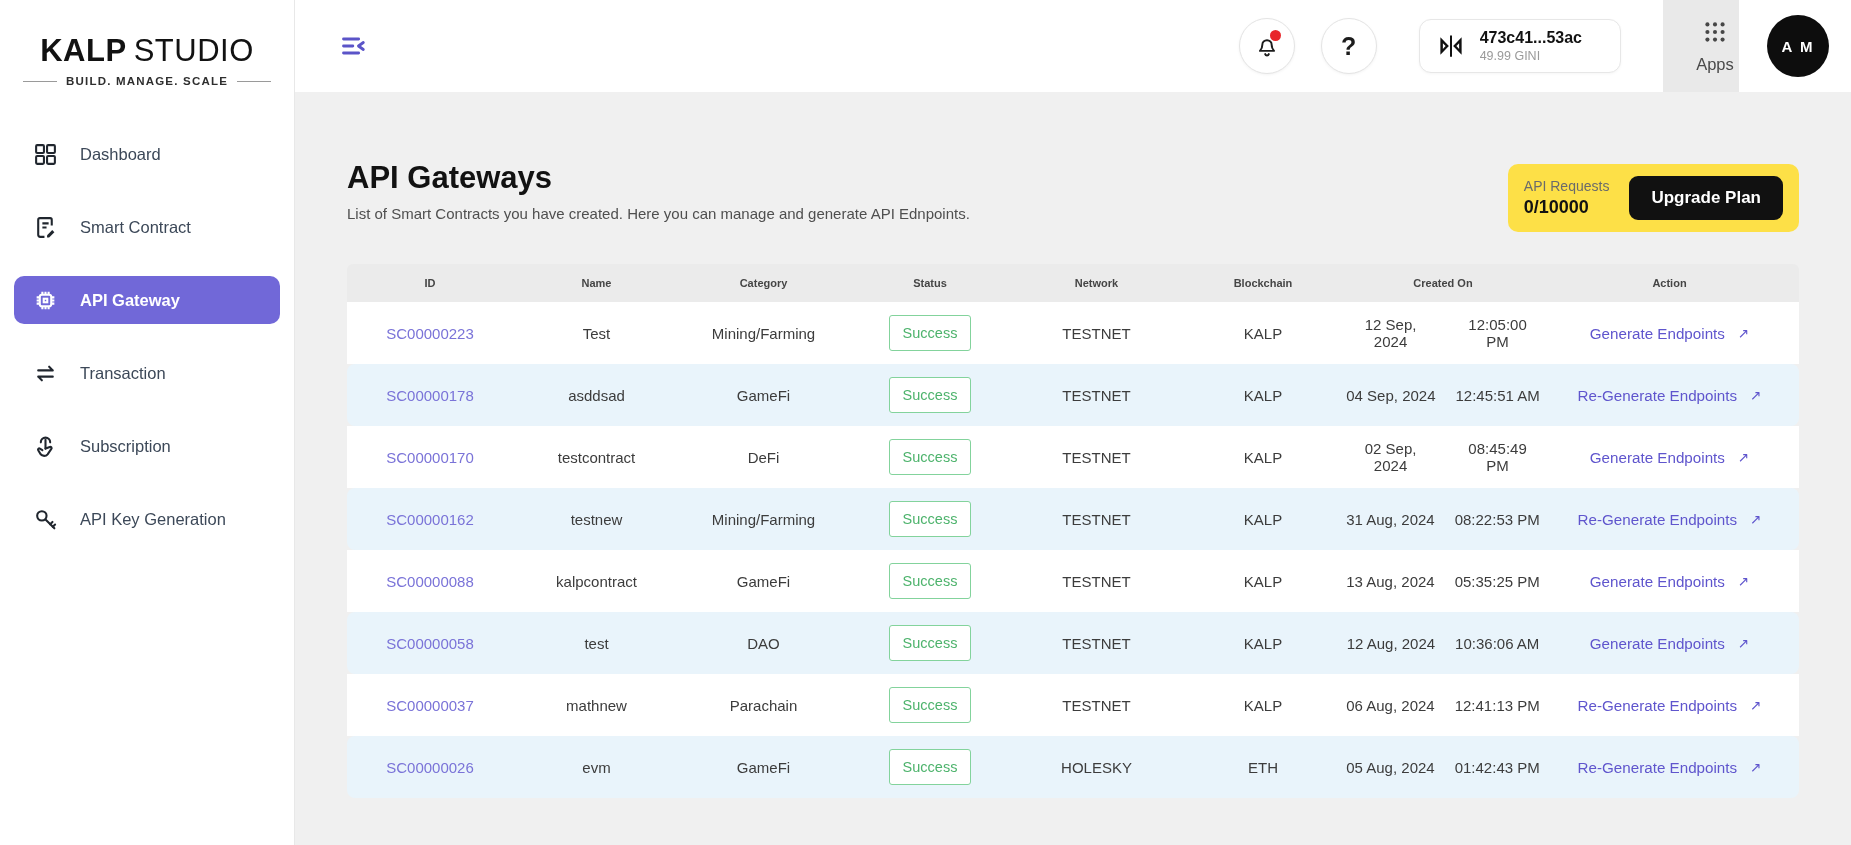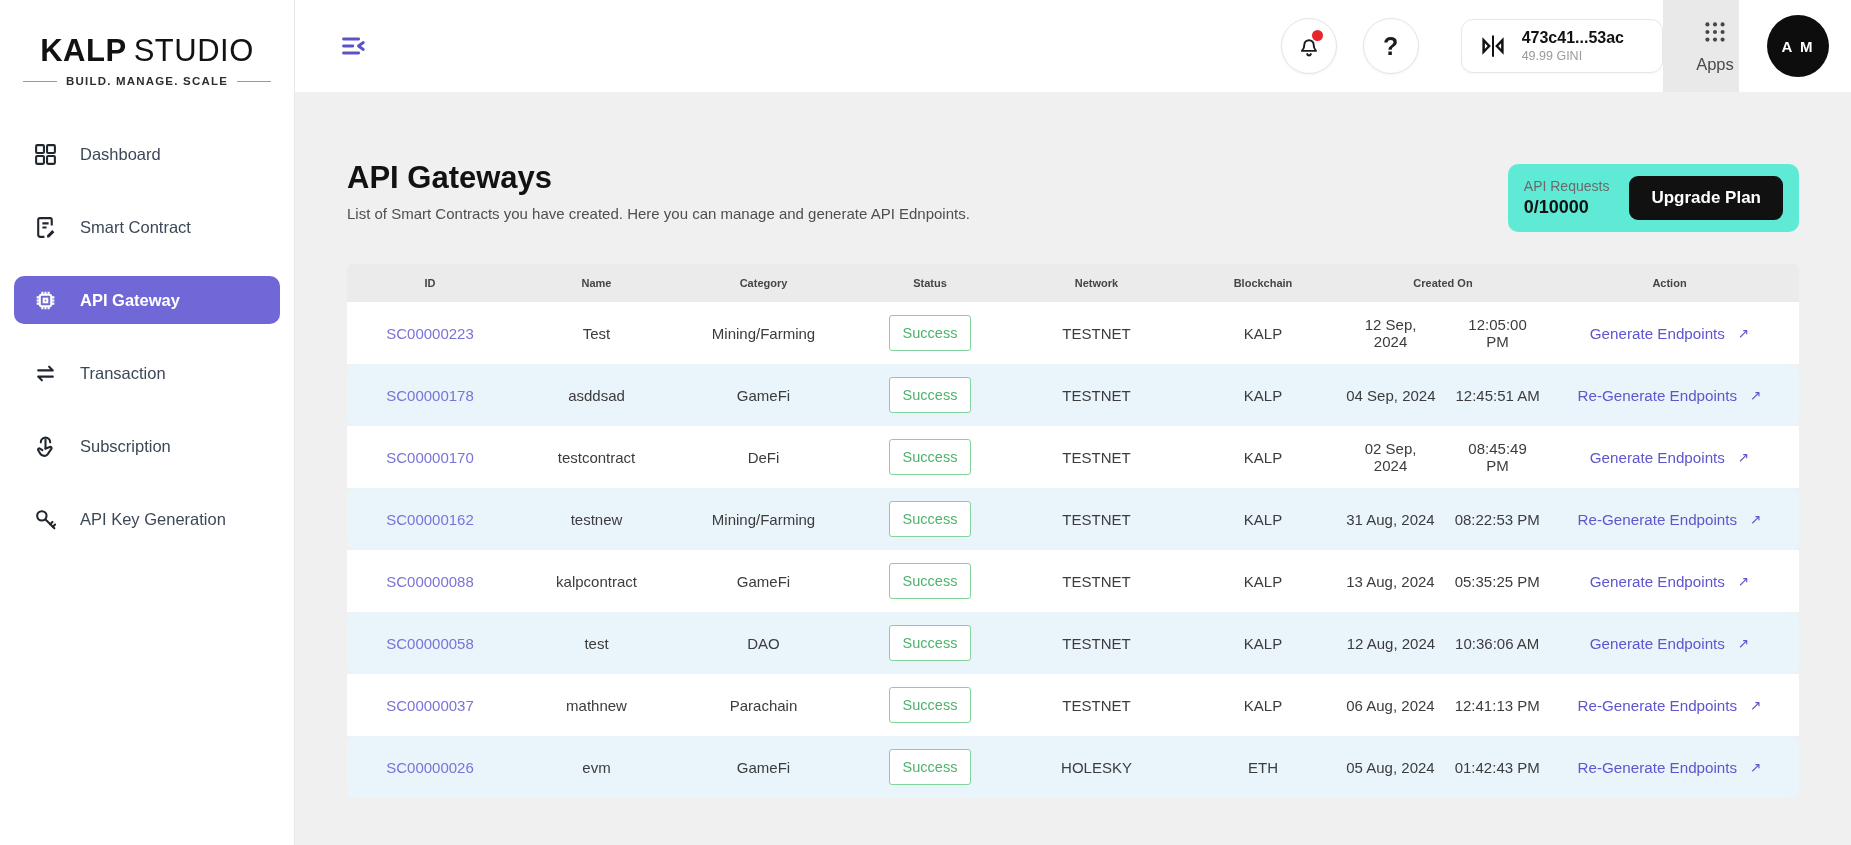--- a/index.html
+++ b/index.html
@@ -36,28 +36,28 @@
   .topbar{position:absolute;left:295px;right:0;top:0;height:92px;background:#fff;display:flex;align-items:center;padding-left:42px;z-index:2;}
   .collapse-btn{width:34px;height:34px;display:flex;align-items:center;justify-content:center;cursor:pointer;color:#5b54c8;}
   .tb-right{margin-left:auto;display:flex;align-items:center;height:100%;}
   .circle-btn{width:56px;height:56px;border-radius:50%;border:1px solid #e4e4e4;background:#fff;display:flex;align-items:center;justify-content:center;cursor:pointer;position:relative;box-shadow:0 1px 3px rgba(0,0,0,.05);color:#1c1c1c;}
   .circle-btn + .circle-btn{margin-left:26px;}
   .noti-dot{position:absolute;top:11px;right:13px;width:11px;height:11px;border-radius:50%;background:var(--dot);}
   .help-glyph{font-size:25px;font-weight:700;color:#1c1c1c;}
   .wallet{margin-left:42px;display:flex;align-items:center;gap:14px;padding:9px 38px 9px 16px;border:1px solid #e7e7e7;border-radius:12px;background:#fff;box-shadow:0 1px 3px rgba(0,0,0,.04);cursor:pointer;}
   .wallet-addr{font-size:16px;font-weight:700;color:#121212;}
   .wallet-bal{font-size:12.5px;color:#9a9a9a;margin-top:2px;}
-  .apps{align-self:stretch;width:76px;background:#e9e9e9;display:flex;flex-direction:column;align-items:center;justify-content:center;gap:10px;cursor:pointer;color:#4a4a4a;font-size:16.5px;padding-left:28px;}
+  .apps{margin-left:42px;align-self:stretch;width:76px;background:#e9e9e9;display:flex;flex-direction:column;align-items:center;justify-content:center;gap:10px;cursor:pointer;color:#4a4a4a;font-size:16.5px;padding-left:28px;}
   .avatar{margin:0 22px 0 28px;width:62px;height:62px;border-radius:50%;background:#0d0d0d;color:#fff;font-size:15px;font-weight:700;letter-spacing:2px;display:flex;align-items:center;justify-content:center;cursor:pointer;}
   
   .main{position:absolute;left:295px;top:92px;right:0;bottom:0;background:#f0f0f0;padding:48px 52px 0;}
   .page-head{display:flex;justify-content:space-between;align-items:flex-start;margin-top:20px;}
   h1{font-size:31px;font-weight:800;color:#121212;}
   .subtitle{font-size:15px;color:#4f4f4f;margin-top:9px;}
-  .req-card{display:flex;align-items:center;gap:20px;background:#5eead4;border-radius:10px;padding:12px 16px;margin-top:4px;}
+  .req-card{display:flex;align-items:center;gap:20px;background:#fde047;border-radius:10px;padding:12px 16px;margin-top:4px;}
   .req-label{font-size:14px;color:#6b6b6b;}
   .req-value{font-size:18px;font-weight:700;color:#121212;margin-top:3px;}
   .upgrade-btn{background:var(--btn-bg);color:#fff;border:none;border-radius:9px;font-family:inherit;font-size:17px;font-weight:700;padding:12px 22px;cursor:pointer;}
   
   .table{margin-top:32px;}
   .t-header,.t-row{display:grid;grid-template-columns:166fr 167fr 167fr 166fr 167fr 166fr 194fr 259fr;align-items:center;text-align:center;}
   .t-header{height:38px;background:var(--header-bg);border-radius:6px 6px 0 0;font-size:11px;font-weight:600;color:#454545;}
   .t-row{height:62px;background:#fff;font-size:15px;color:#3c3c3c;}
   .t-row.alt{background:var(--row-alt);border-radius:8px;}
   .id-link{color:var(--id-link);text-decoration:none;cursor:pointer;}

